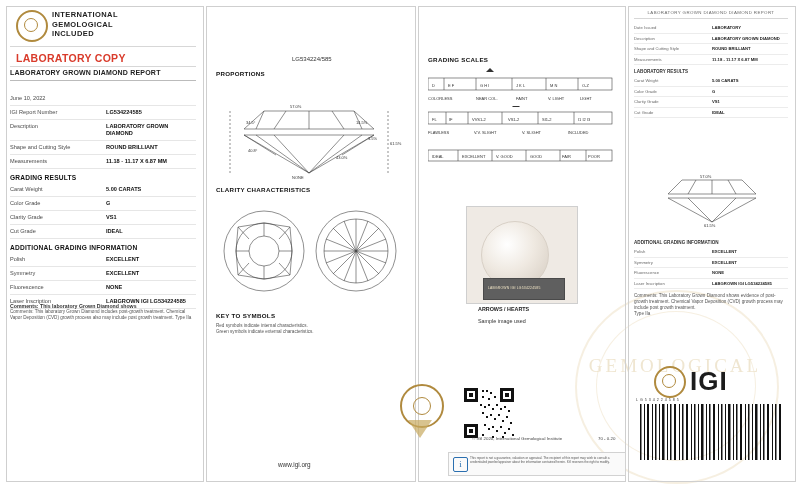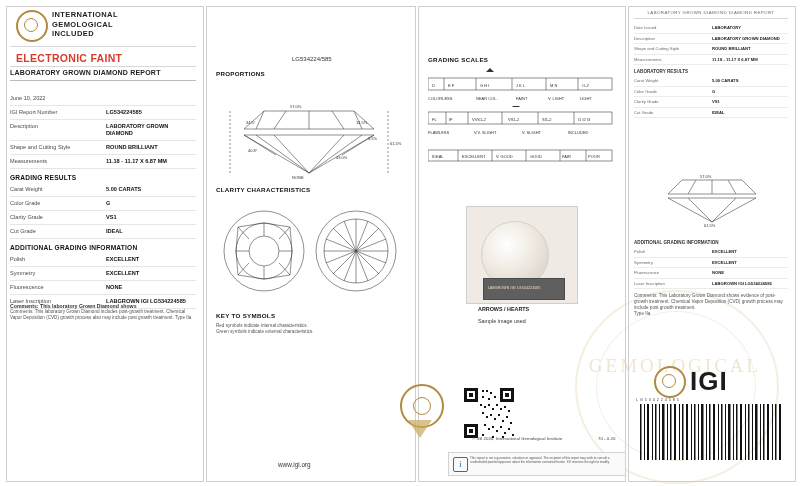--- a/index.html
+++ b/index.html
@@ -105,21 +105,21 @@
     <div class="colR"></div>
     <div class="colF"></div>
 
     <div class="logo"></div>
     <div class="brand">
       <div>INTERNATIONAL</div>
       <div>GEMOLOGICAL</div>
       <div>INCLUDED</div>
     </div>
     <div class="hr" style="left:10px;top:46px;width:186px;"></div>
-    <div class="ec">ELECTRONIC FAINT</div>
+    <div class="ec">LABORATORY COPY</div>
     <div class="hr" style="left:10px;top:66px;width:186px;"></div>
     <div class="lgdr">LABORATORY GROWN DIAMOND REPORT</div>
     <div class="hr" style="left:10px;top:80px;width:186px;background:#bbb;"></div>
 
     <div class="rowsL">
       <div class="row">
         <div class="k">June 10, 2022</div>
         <div class="v"></div>
       </div>
       <div class="row">

